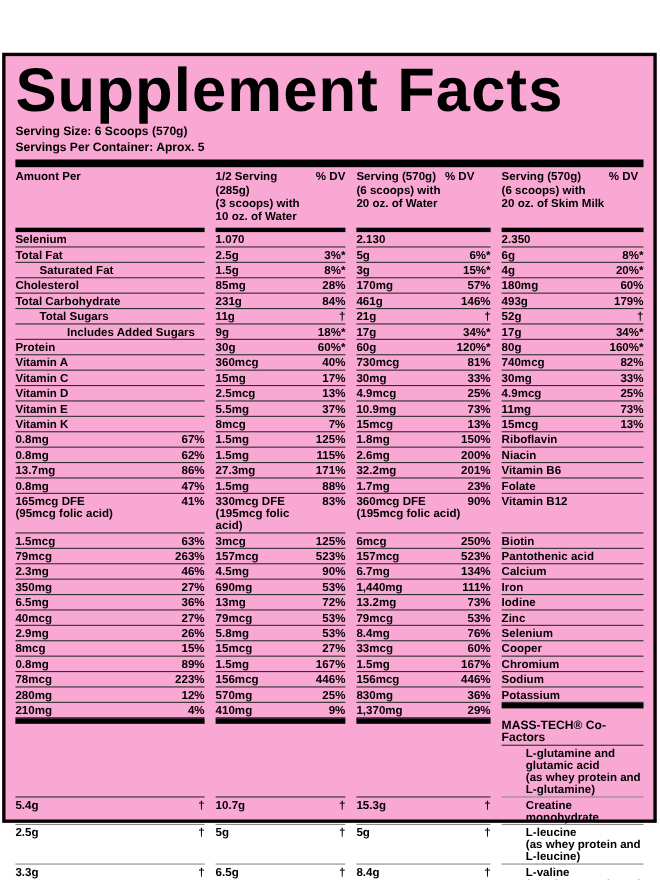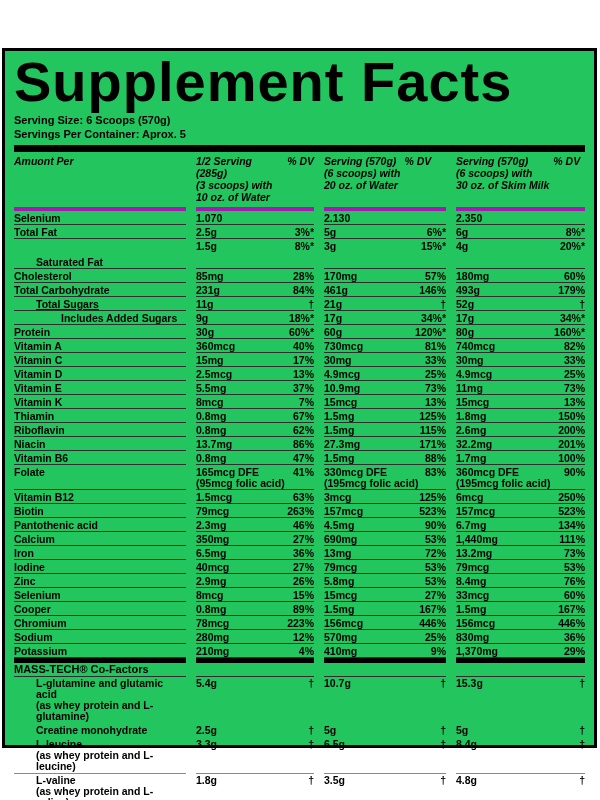--- a/index.html
+++ b/index.html
@@ -4,39 +4,38 @@
 <style>
   html,body{margin:0;padding:0;}
   body{
     width:600px;height:800px;background:#ffffff;color:#000;
     font-family:"Liberation Sans", sans-serif;font-weight:bold;
     position:relative;overflow:hidden;
   }
   *{box-sizing:border-box;}
   .label-box{
     position:absolute;left:2px;top:48px;width:595px;height:700px;
-    border:3px solid #000;background:#22c55e;padding:2px 9px 0 9px;
+    border:3px solid #000;background:#f9a8d4;padding:2px 9px 0 9px;
   }
   .title{
     font-size:56px;line-height:58px;margin:0;letter-spacing:1px;
     white-space:nowrap;font-weight:bold;
   }
   .serv{font-size:11px;line-height:13.5px;}
   .serv-block{margin-top:3px;}
   .thickbar{height:7px;background:#000;margin-top:4px;}
   .grid{
     display:grid;
     grid-template-columns:172px 118px 122px 129px;
     column-gap:10px;
   }
   .hcell{
-    border-bottom:4px solid #a21caf;
+    border-bottom:4px solid #000000;
     font-size:10.5px;line-height:12px;
     padding:3px 0 4px 0;
-    font-style:italic;
   }
   .hval{display:flex;align-items:flex-start;}
   .cell{
     border-bottom:1.5px solid #2e2e2e;
     font-size:10.5px;line-height:11px;
     padding:1.5px 0 0.5px 0;
     min-height:12.8px;
   }
   .vcell{display:flex;justify-content:space-between;align-items:flex-start;}
   .dv{text-align:right;white-space:nowrap;padding-left:4px;}
@@ -70,21 +69,21 @@
           <div class="hline">Serving (570g)</div>
           <div class="hline">(6 scoops) with</div>
           <div class="hline">20 oz. of Water</div>
         </div>
         <div class="dv">% DV</div>
       </div>
       <div class="hcell hval">
         <div class="hlines">
           <div class="hline">Serving (570g)</div>
           <div class="hline">(6 scoops) with</div>
-          <div class="hline">30 oz. of Skim Milk</div>
+          <div class="hline">20 oz. of Skim Milk</div>
         </div>
         <div class="dv">% DV</div>
       </div>
       <div class="cell lbl">Selenium</div>
       <div class="cell vcell">
         <div class="amt">
           <div class="a1">1.070</div>
         </div>
       </div>
       <div class="cell vcell">
@@ -109,21 +108,21 @@
           <div class="a1">5g</div>
         </div>
         <div class="dv">6%*</div>
       </div>
       <div class="cell vcell">
         <div class="amt">
           <div class="a1">6g</div>
         </div>
         <div class="dv">8%*</div>
       </div>
-      <div class="cell lbl" style="padding-left: 22px; margin-top: 16px;">Saturated Fat</div>
+      <div class="cell lbl" style="padding-left: 22px;">Saturated Fat</div>
       <div class="cell vcell">
         <div class="amt">
           <div class="a1">1.5g</div>
         </div>
         <div class="dv">8%*</div>
       </div>
       <div class="cell vcell">
         <div class="amt">
           <div class="a1">3g</div>
         </div>
@@ -166,21 +165,21 @@
           <div class="a1">461g</div>
         </div>
         <div class="dv">146%</div>
       </div>
       <div class="cell vcell">
         <div class="amt">
           <div class="a1">493g</div>
         </div>
         <div class="dv">179%</div>
       </div>
-      <div class="cell lbl" style="padding-left: 22px; text-decoration: underline;">Total Sugars</div>
+      <div class="cell lbl" style="padding-left: 22px;">Total Sugars</div>
       <div class="cell vcell">
         <div class="amt">
           <div class="a1">11g</div>
         </div>
         <div class="dv">†</div>
       </div>
       <div class="cell vcell">
         <div class="amt">
           <div class="a1">21g</div>
         </div>
@@ -318,21 +317,20 @@
           <div class="a1">15mcg</div>
         </div>
         <div class="dv">13%</div>
       </div>
       <div class="cell vcell">
         <div class="amt">
           <div class="a1">15mcg</div>
         </div>
         <div class="dv">13%</div>
       </div>
-      <div class="cell lbl">Thiamin</div>
       <div class="cell vcell">
         <div class="amt">
           <div class="a1">0.8mg</div>
         </div>
         <div class="dv">67%</div>
       </div>
       <div class="cell vcell">
         <div class="amt">
           <div class="a1">1.5mg</div>
         </div>
@@ -392,21 +390,21 @@
       <div class="cell vcell">
         <div class="amt">
           <div class="a1">1.5mg</div>
         </div>
         <div class="dv">88%</div>
       </div>
       <div class="cell vcell">
         <div class="amt">
           <div class="a1">1.7mg</div>
         </div>
-        <div class="dv">100%</div>
+        <div class="dv">23%</div>
       </div>
       <div class="cell lbl">Folate</div>
       <div class="cell vcell">
         <div class="amt">
           <div class="a1">165mcg DFE</div>
           <div class="a2">(95mcg folic acid)</div>
         </div>
         <div class="dv">41%</div>
       </div>
       <div class="cell vcell">

